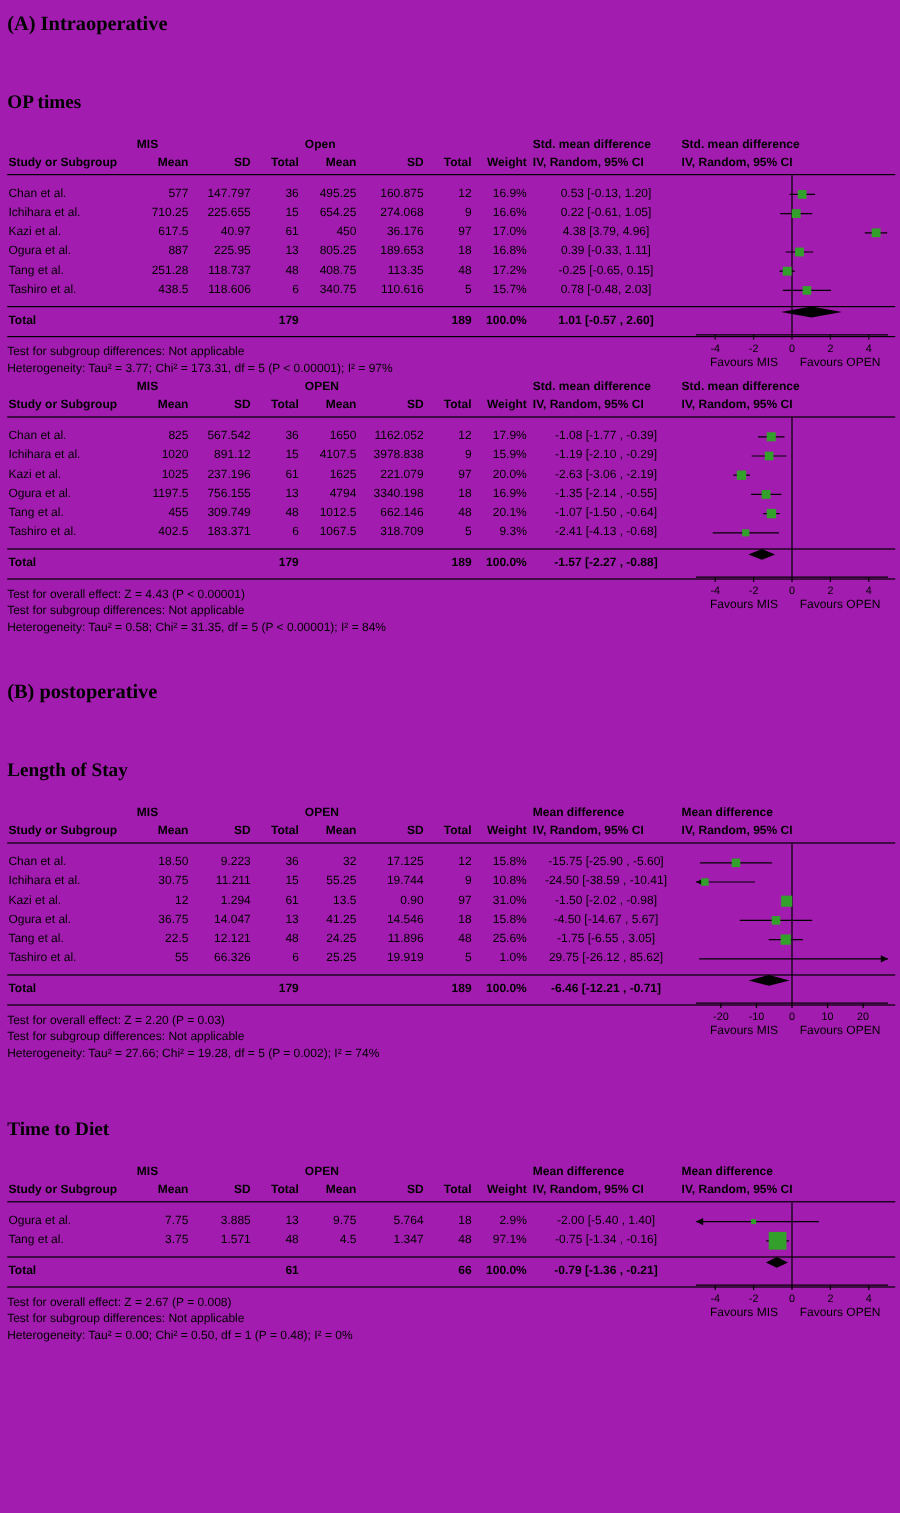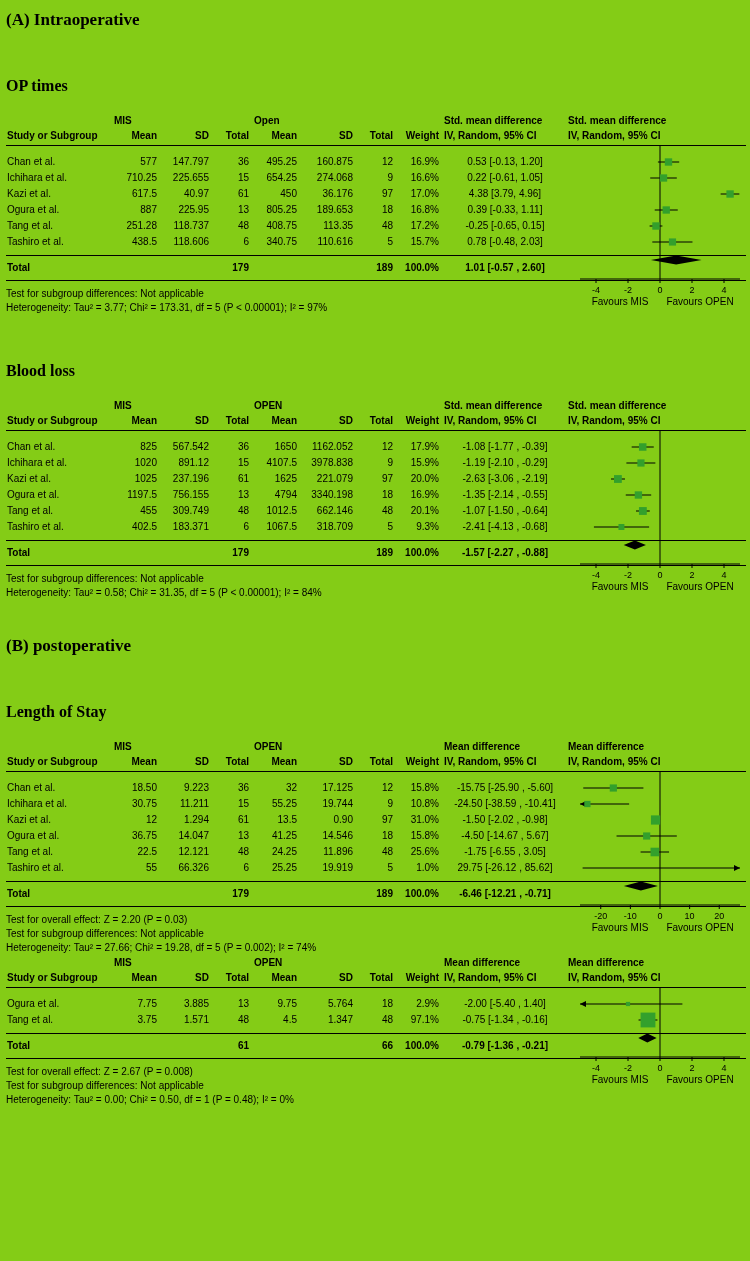--- a/index.html
+++ b/index.html
@@ -1,17 +1,17 @@
 <!DOCTYPE html>
 <html><head>
 <meta charset="utf-8">
 <style>
   * { box-sizing: border-box; }
   body { margin:0; background:#ffffff; color:#000; font-family:"Liberation Sans","DejaVu Sans",sans-serif; }
-  .page { width:750px; height:1261px; overflow:hidden; background:#84cc16; padding:8px 4px 0 6px; position:relative; }
+  .page { width:750px; height:1261px; overflow:hidden; background:#a21caf; padding:8px 4px 0 6px; position:relative; }
   .part-heading { font-family:"Liberation Serif","DejaVu Serif",serif; font-weight:700; font-size:17px; line-height:20px; margin:36px 0 6px 0; }
   .part-heading:first-child { margin-top:2px; }
   .sec-title { font-family:"Liberation Serif","DejaVu Serif",serif; font-weight:700; font-size:16px; line-height:19px; margin:46px 0 18px 0; }
   .section { position:relative; width:740px; margin-bottom:0; }
   .grow { display:grid; grid-template-columns:108px 48px 52px 40px 48px 56px 40px 46px 124px 1fr; font-size:10px; }
   .header { border-bottom:1px solid #000; padding-bottom:2px; font-weight:700; }
   .hline { height:15px; line-height:15px; }
   .cl { text-align:left; padding-left:1px; overflow:hidden; white-space:nowrap; }
   .cr { text-align:right; padding-right:5px; white-space:nowrap; }
   .cc { text-align:left; white-space:nowrap; }
@@ -152,21 +152,20 @@
         <rect x="720.3999813433485" y="77.31998134334852" width="7.360037313302959" height="7.360037313302959" fill="#33a02c"></rect>
         <line x1="648.72" y1="97" x2="671.76" y2="97" stroke="#000" stroke-width="1"></line>
         <rect x="656.5757928008505" y="93.3357928008505" width="7.3284143982989916" height="7.3284143982989916" fill="#33a02c"></rect>
         <line x1="643.6" y1="113" x2="656.4" y2="113" stroke="#000" stroke-width="1"></line>
         <rect x="646.3042626240674" y="109.30426262406739" width="7.391474751865207" height="7.391474751865207" fill="#33a02c"></rect>
         <line x1="646.3199999999999" y1="129" x2="686.48" y2="129" stroke="#000" stroke-width="1"></line>
         <rect x="662.9044903416993" y="125.42449034169934" width="7.151019316601327" height="7.151019316601327" fill="#33a02c"></rect>
         <polygon points="644.88,147 670.16,142.5 695.6,147 670.16,151.5" fill="#000000"></polygon>
       </svg>
     </div>
-    <div class="sec-title">Blood loss</div>
     <div class="section">
       <div class="header">
         <div class="grow hline">
           <div class="cc" style="grid-column: 2 / 4;">MIS</div>
           <div class="cc" style="grid-column: 5 / 7;">OPEN</div>
           <div class="cc" style="grid-column: 9 / 10;">Std. mean difference</div>
           <div class="cc" style="grid-column: 10 / 11;">Std. mean difference</div>
         </div>
         <div class="grow hline">
           <div class="cl" style="grid-column: 1 / 2;">Study or Subgroup</div>
@@ -250,20 +249,21 @@
         </div>
       </div>
       <div class="grow trow">
         <div class="cl" style="grid-column: 1 / 2;">Total</div>
         <div class="cr" style="grid-column: 4 / 5;">179</div>
         <div class="cr" style="grid-column: 7 / 8;">189</div>
         <div class="cr" style="grid-column: 8 / 9;">100.0%</div>
         <div class="cr ci" style="grid-column: 9 / 10;">-1.57 [-2.27 , -0.88]</div>
       </div>
       <div class="footnotes">
+        <div>Test for overall effect: Z = 4.43 (P &lt; 0.00001)</div>
         <div>Test for subgroup differences: Not applicable</div>
         <div>Heterogeneity: Tau² = 0.58; Chi² = 31.35, df = 5 (P &lt; 0.00001); I² = 84%</div>
       </div>
       <svg width="740" height="200" class="svg-overlay">
         <line x1="654" y1="33" x2="654" y2="166" stroke="#000" stroke-width="1"></line>
         <line x1="574" y1="166" x2="734" y2="166" stroke="#000" stroke-width="1"></line>
         <line x1="590" y1="166" x2="590" y2="170" stroke="#000" stroke-width="1"></line>
         <text x="590" y="180" text-anchor="middle" font-size="9px" fill="#000">-4</text>
         <line x1="622" y1="166" x2="622" y2="170" stroke="#000" stroke-width="1"></line>
         <text x="622" y="180" text-anchor="middle" font-size="9px" fill="#000">-2</text>
@@ -417,20 +417,21 @@
         <rect x="644.936508719716" y="76.38095316416049" width="9.238093671679028" height="9.238093671679028" fill="#33a02c"></rect>
         <line x1="610.5333333333333" y1="97" x2="670.8" y2="97" stroke="#000" stroke-width="1"></line>
         <rect x="637.0829677678009" y="93.41630110113427" width="7.167397797731466" height="7.167397797731466" fill="#33a02c"></rect>
         <line x1="634.5925925925926" y1="113" x2="663.0370370370371" y2="113" stroke="#000" stroke-width="1"></line>
         <rect x="644.5260460482397" y="108.71123123342488" width="8.57753753315023" height="8.57753753315023" fill="#33a02c"></rect>
         <line x1="576.6074074074074" y1="129" x2="734" y2="129" stroke="#000" stroke-width="1"></line>
         <polygon points="734,129 728,126 728,132" fill="#000"></polygon>
         <polygon points="617.8222222222222,147 634.8592592592593,142.5 651.8962962962963,147 634.8592592592593,151.5" fill="#000000"></polygon>
       </svg>
     </div>
+    <div class="sec-title">Time to Diet</div>
     <div class="section">
       <div class="header">
         <div class="grow hline">
           <div class="cc" style="grid-column: 2 / 4;">MIS</div>
           <div class="cc" style="grid-column: 5 / 7;">OPEN</div>
           <div class="cc" style="grid-column: 9 / 10;">Mean difference</div>
           <div class="cc" style="grid-column: 10 / 11;">Mean difference</div>
         </div>
         <div class="grow hline">
           <div class="cl" style="grid-column: 1 / 2;">Study or Subgroup</div>

